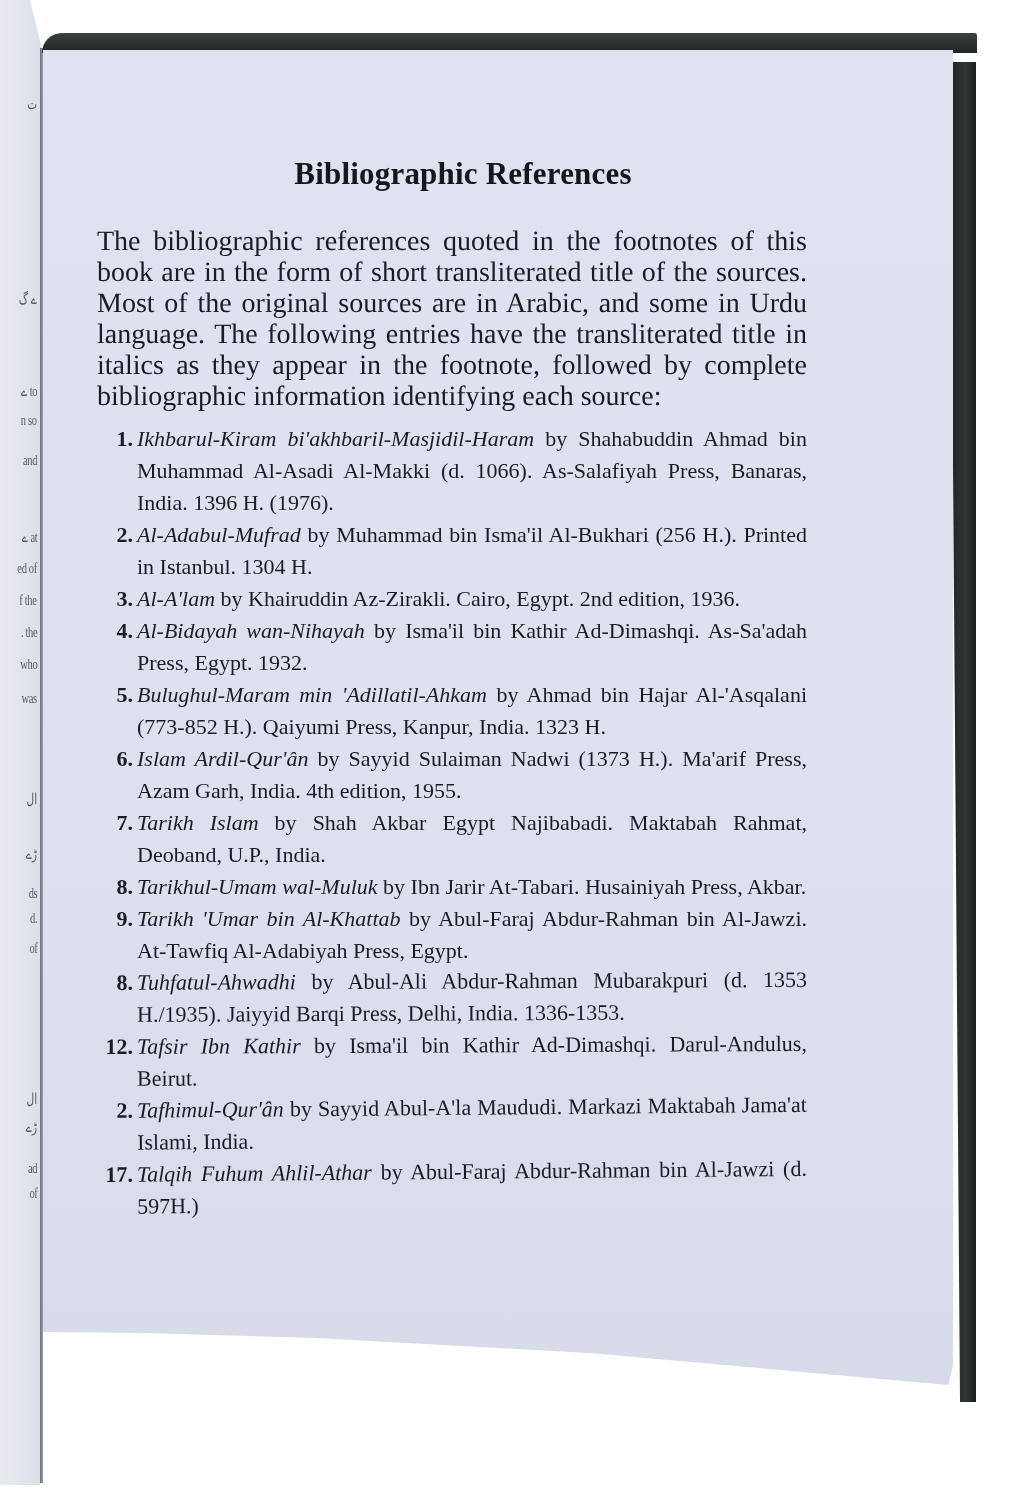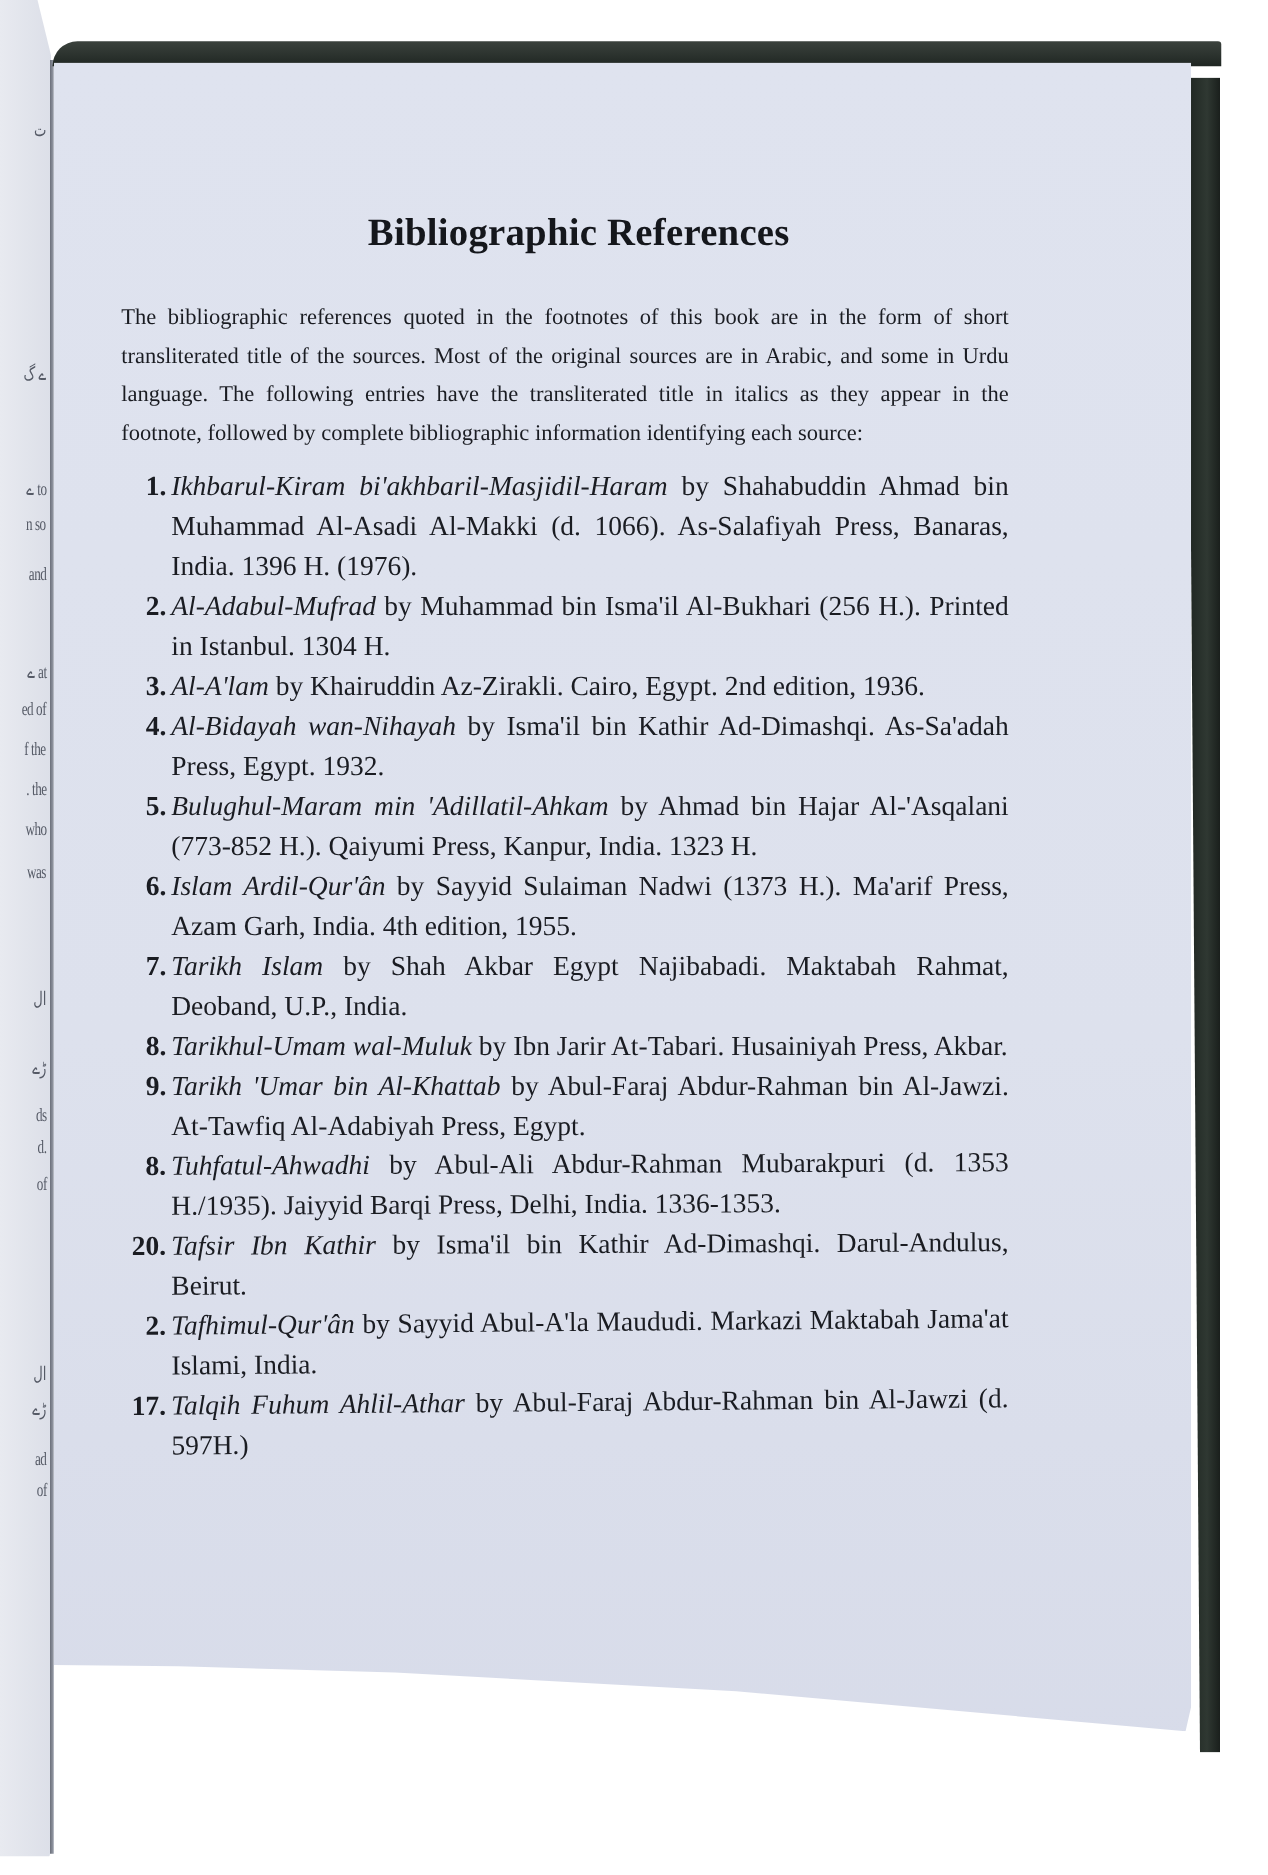--- a/index.html
+++ b/index.html
@@ -68,35 +68,35 @@
       left: 43px;
       top: 50px;
       width: 910px;
       height: 1420px;
       background: linear-gradient(to bottom, #dfe3ef 0%, #dde1ed 55%, #d7dbe9 100%);
       clip-path: polygon(0 0, 100% 0, 100% 1315px, 99.5% 1335px, 60% 1303px, 30% 1288px, 11% 1283px, 0 1282px);
     }
     .content {
       position: absolute;
       left: 97px;
-      top: 168px;
+      top: 156px;
       width: 710px;
       color: #1a1c22;
     }
     .title {
       text-align: center;
       font-weight: bold;
       font-size: 31px;
       letter-spacing: 0.2px;
       margin: 0 0 34px 0;
       padding-left: 22px;
       color: #15171c;
     }
     .intro {
-      font-size: 18px;
+      font-size: 28px;
       line-height: 31px;
       text-align: justify;
       margin: 0 0 11px 0;
       text-rendering: geometricPrecision;
     }
     ol.refs {
       list-style: none;
       margin: 0;
       padding: 0;
     }
@@ -188,21 +188,21 @@
     <li>
       <span class="num">8.</span><span class="ttl">Tarikhul-Umam wal-Muluk</span><span> by Ibn Jarir At-Tabari. Husainiyah Press, Akbar.</span>
     </li>
     <li>
       <span class="num">9.</span><span class="ttl">Tarikh 'Umar bin Al-Khattab</span><span> by Abul-Faraj Abdur-Rahman bin Al-Jawzi. At-Tawfiq Al-Adabiyah Press, Egypt.</span>
     </li>
     <li class="two-digit drift1">
       <span class="num">8.</span><span class="ttl">Tuhfatul-Ahwadhi</span><span> by Abul-Ali Abdur-Rahman Mubarakpuri (d. 1353 H./1935). Jaiyyid Barqi Press, Delhi, India. 1336-1353.</span>
     </li>
     <li class="two-digit drift1">
-      <span class="num">20.</span><span class="ttl">Tafsir Ibn Kathir</span><span> by Isma'il bin Kathir Ad-Dimashqi. Darul-Andulus, Beirut.</span>
+      <span class="num">12.</span><span class="ttl">Tafsir Ibn Kathir</span><span> by Isma'il bin Kathir Ad-Dimashqi. Darul-Andulus, Beirut.</span>
     </li>
     <li class="two-digit drift2">
       <span class="num">2.</span><span class="ttl">Tafhimul-Qur'ân</span><span> by Sayyid Abul-A'la Maududi. Markazi Maktabah Jama'at Islami, India.</span>
     </li>
     <li class="two-digit drift2">
       <span class="num">17.</span><span class="ttl">Talqih Fuhum Ahlil-Athar</span><span> by Abul-Faraj Abdur-Rahman bin Al-Jawzi (d. 597H.)</span>
     </li>
   </ol>
 </div>
 

